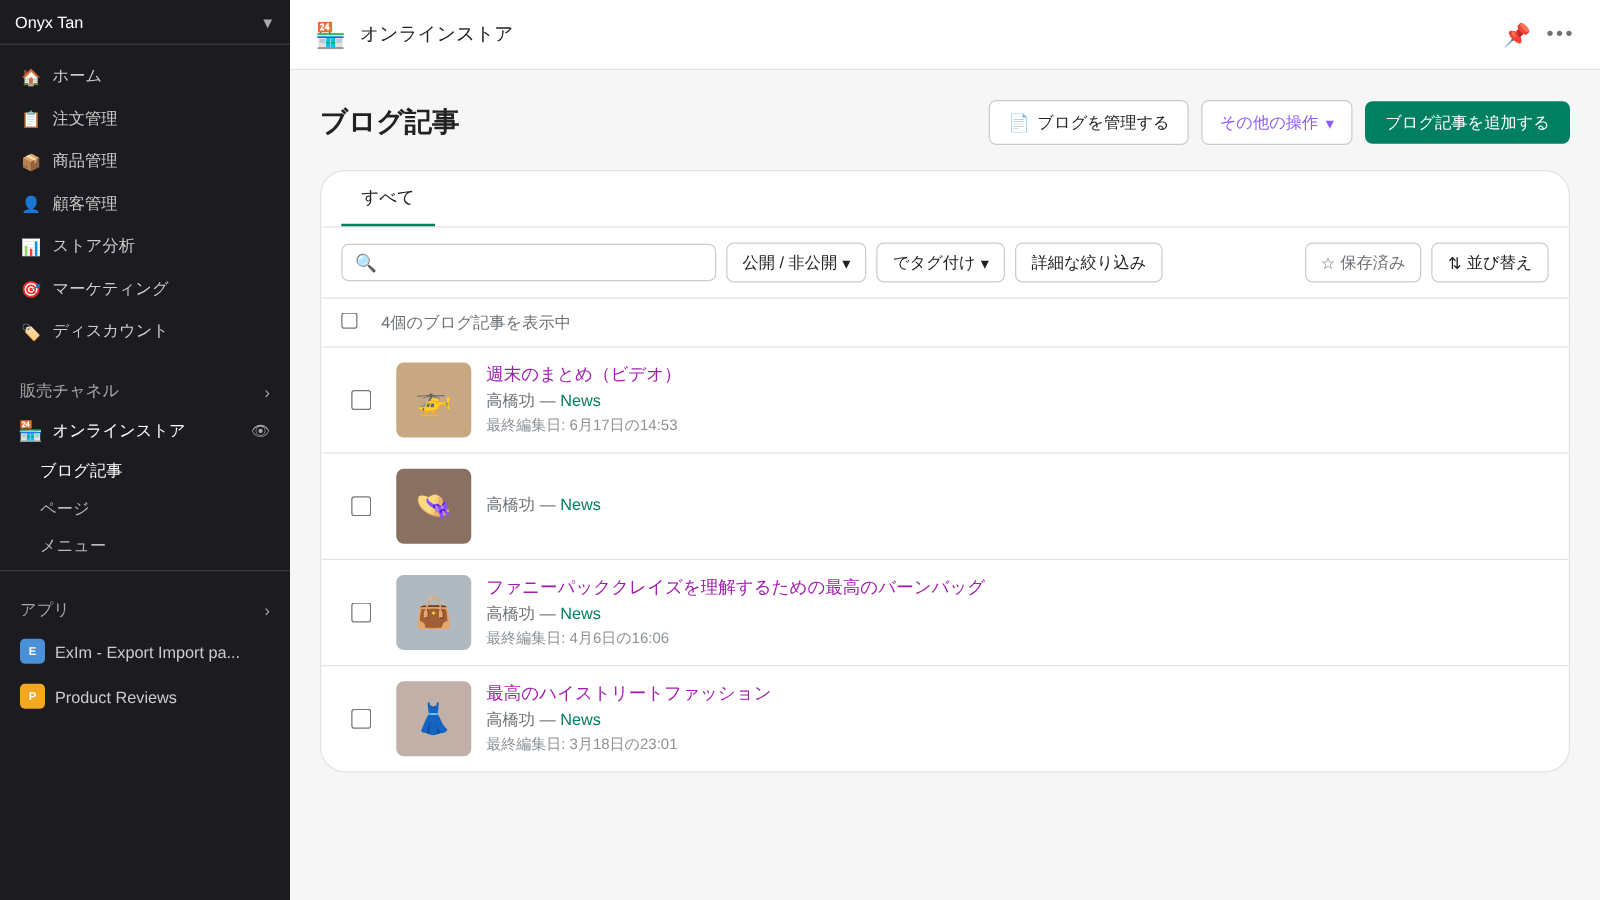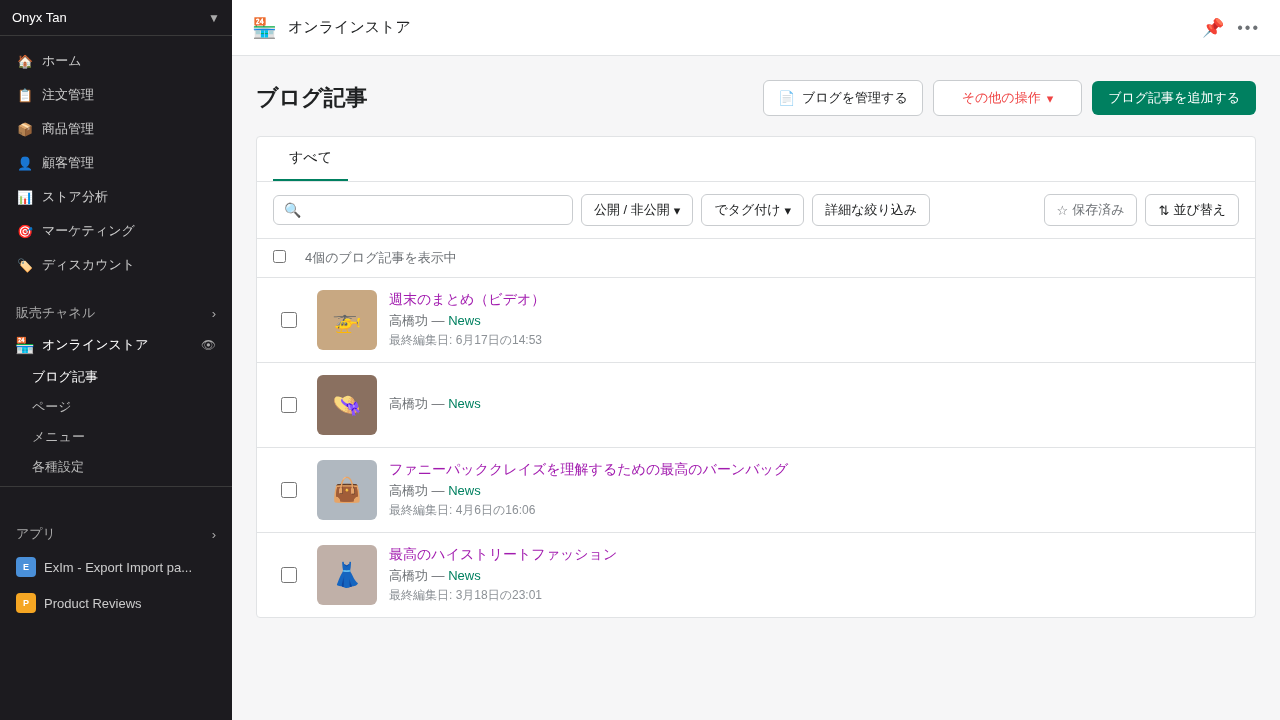--- a/index.html
+++ b/index.html
@@ -18,46 +18,46 @@
     .nav-section { padding: 8px 0; }
     .nav-item { display: flex; align-items: center; gap: 8px; padding: 8px 16px; color: #ccc; cursor: pointer; font-size: 13px; text-decoration: none; }
     .nav-icon { width: 18px; height: 18px; display: flex; align-items: center; justify-content: center; flex-shrink: 0; }
 
     .section-header { display: flex; align-items: center; justify-content: space-between; padding: 6px 16px; color: #aaa; font-size: 13px; margin-top: 8px; }
 
     .sub-nav { padding-left: 32px; }
     .sub-nav-item { display: flex; align-items: center; justify-content: space-between; padding: 6px 16px 6px 0; color: #bbb; cursor: pointer; font-size: 13px; }
     .sub-nav-item.active { color: #fff; font-weight: 500; }
 
-    .apps-section { padding: 24px 0; border-top: 1px solid #3a3a3a; margin-top: 4px; }
+    .apps-section { padding: 8px 0; border-top: 1px solid #3a3a3a; margin-top: 4px; }
     .app-item { display: flex; align-items: center; gap: 8px; padding: 8px 16px; color: #ccc; cursor: pointer; font-size: 13px; }
     .app-icon { width: 20px; height: 20px; border-radius: 4px; background: #555; display: flex; align-items: center; justify-content: center; font-size: 10px; color: #fff; flex-shrink: 0; }
 
     
     .topbar { height: 56px; background: #fff; border-bottom: 1px solid #e1e3e5; display: flex; align-items: center; padding: 0 20px; gap: 12px; flex-shrink: 0; }
     .topbar-icon { width: 24px; height: 24px; }
     .topbar-title { font-size: 15px; color: #202223; font-weight: 500; }
     .topbar-spacer { flex: 1; }
     .topbar-pin { color: #bf4800; font-size: 18px; }
     .topbar-dots { color: #6d7175; font-size: 16px; letter-spacing: 2px; cursor: pointer; }
 
     
     .main { flex: 1; overflow-y: auto; background: #f6f6f7; }
     .main-inner { padding: 24px 24px; }
 
     .page-header { display: flex; align-items: center; margin-bottom: 20px; }
     .page-title { font-size: 22px; font-weight: 600; color: #202223; flex: 1; }
     .header-actions { display: flex; align-items: center; gap: 10px; }
 
     .btn-manage { display: flex; align-items: center; gap: 6px; padding: 8px 14px; border: 1px solid #c9cccf; background: #fff; border-radius: 6px; cursor: pointer; font-size: 13px; color: #202223; }
-    .btn-other { display: flex; align-items: center; gap: 6px; padding: 8px 28px; border: 1px solid #c9cccf; background: #fff; border-radius: 6px; cursor: pointer; font-size: 13px; color: #ef4444; }
+    .btn-other { display: flex; align-items: center; gap: 6px; padding: 8px 14px; border: 1px solid #c9cccf; background: #fff; border-radius: 6px; cursor: pointer; font-size: 13px; color: #8b5cf6; }
     .btn-add { padding: 8px 16px; background: #008060; color: #fff; border: none; border-radius: 6px; cursor: pointer; font-size: 13px; font-weight: 500; }
 
     
-    .card { background: #fff; border-radius: 4px; border: 1px solid #e1e3e5; overflow: hidden; }
+    .card { background: #fff; border-radius: 20px; border: 1px solid #e1e3e5; overflow: hidden; }
 
     .tab-bar { display: flex; border-bottom: 1px solid #e1e3e5; padding: 0 16px; }
     .tab { padding: 12px 16px; font-size: 14px; color: #6d7175; cursor: pointer; border-bottom: 2px solid transparent; }
     .tab.active { color: #202223; border-bottom: 2px solid #008060; font-weight: 500; }
 
     .filter-bar { display: flex; align-items: center; gap: 8px; padding: 12px 16px; border-bottom: 1px solid #e1e3e5; }
     .search-wrap { display: flex; align-items: center; gap: 6px; border: 1px solid #c9cccf; border-radius: 6px; padding: 6px 10px; flex: 0 0 300px; background: #fff; }
     .search-wrap input { border: none; outline: none; font-size: 14px; color: #202223; width: 100%; background: transparent; }
     .search-icon-svg { color: #6d7175; font-size: 14px; }
 
@@ -142,23 +142,20 @@
   <div class="sub-nav">
     <div class="sub-nav-item active" style="position:relative;">
       <span>ブログ記事</span>
 
     </div>
     <div class="sub-nav-item">
       <span>ページ</span>
     </div>
     <div class="sub-nav-item">
       <span>メニュー</span>
-    </div>
-    <div class="sub-nav-item">
-      <span>各種設定</span>
     </div>
   </div>
 
   <div class="apps-section">
     <div class="section-header">
       <span>アプリ</span>
       <span style="color:#aaa;">›</span>
     </div>
     <div class="app-item">
       <div class="app-icon" style="background:#4a90d9; font-size:9px; font-weight:bold;">E</div>

